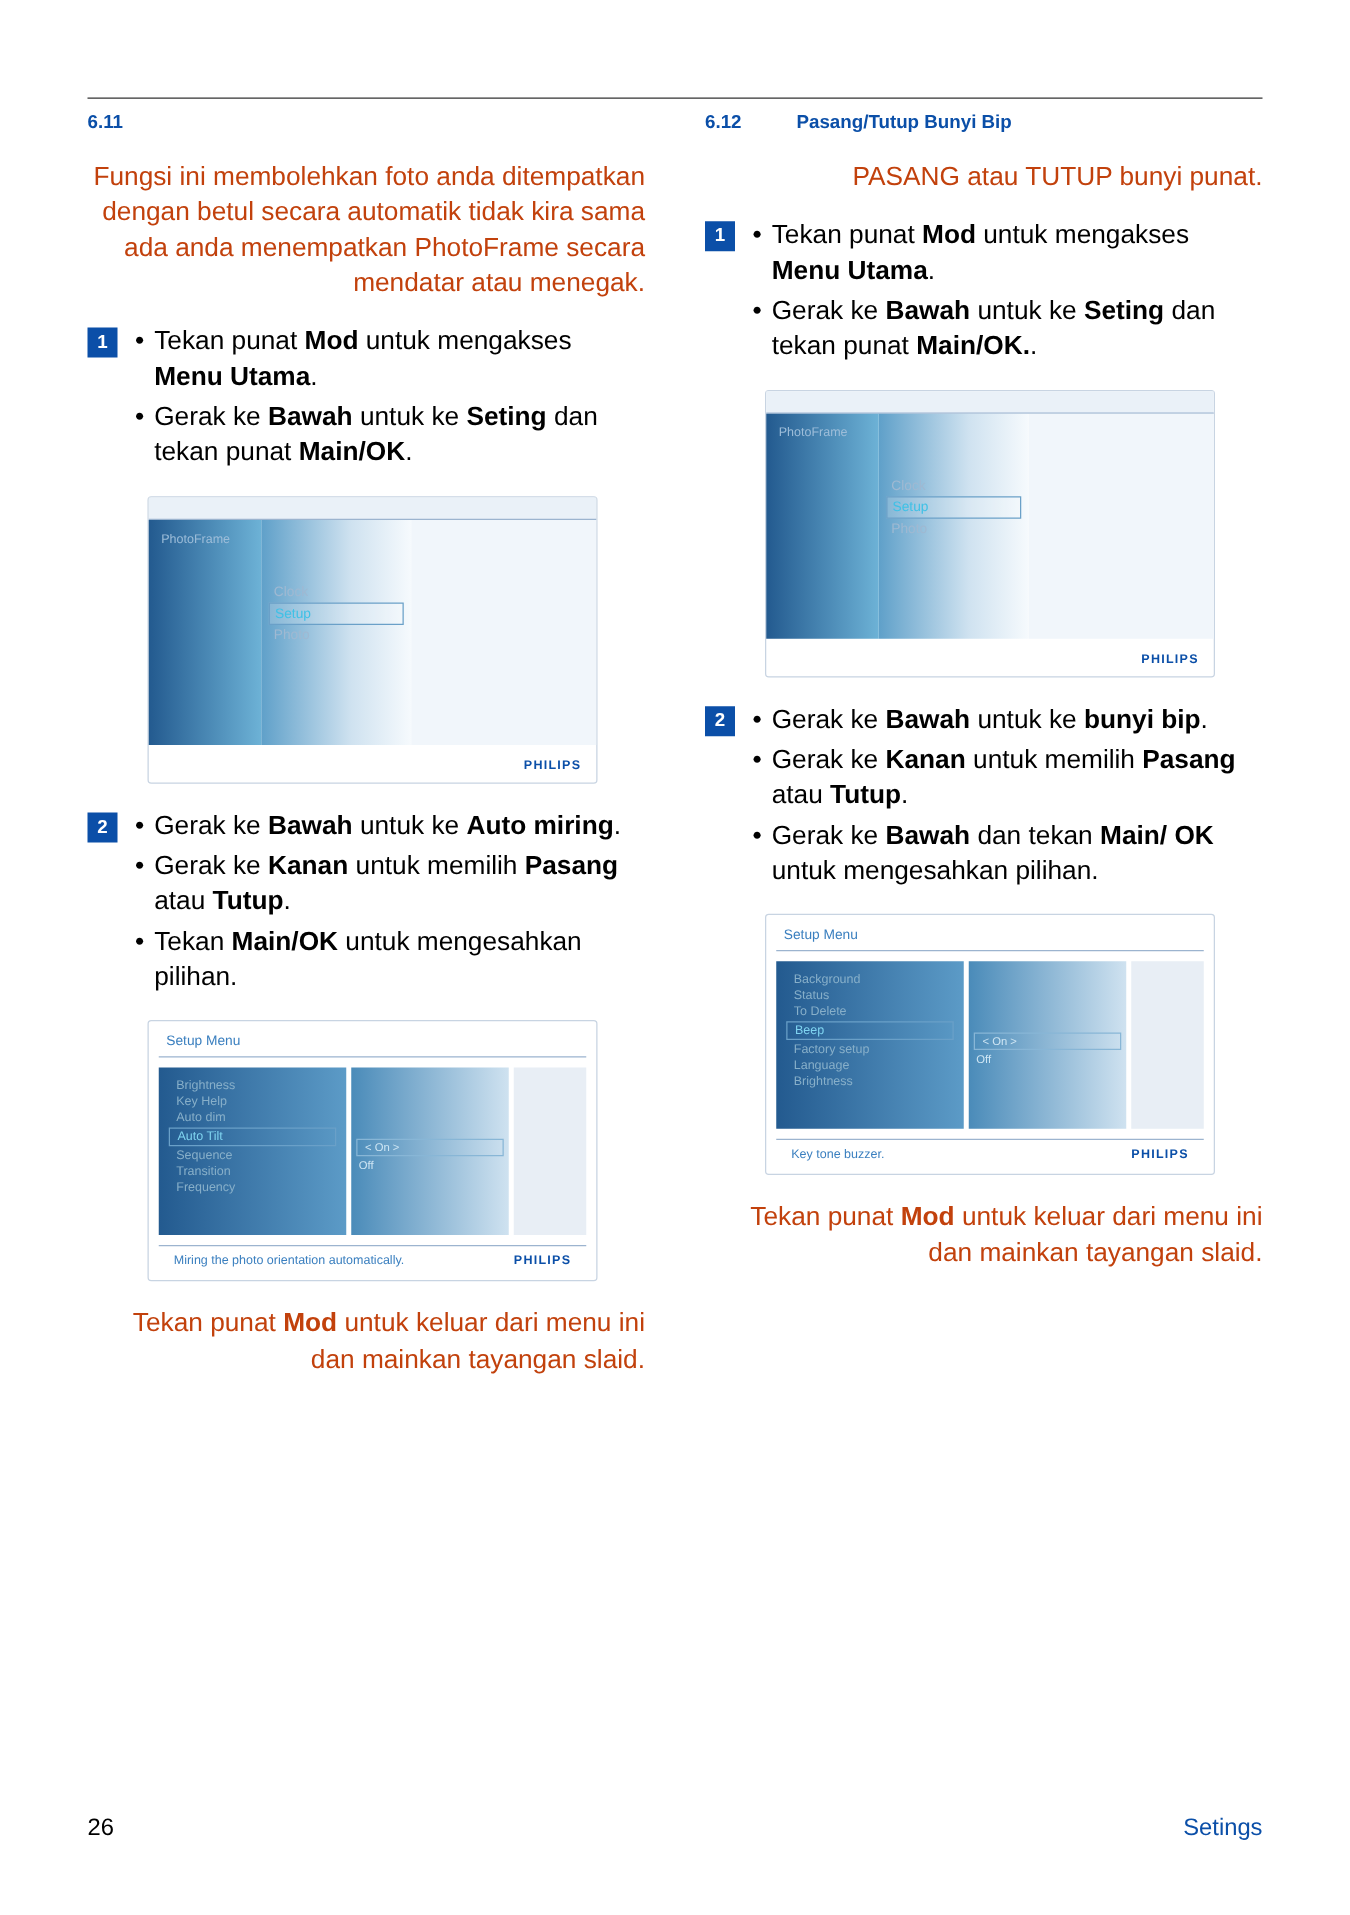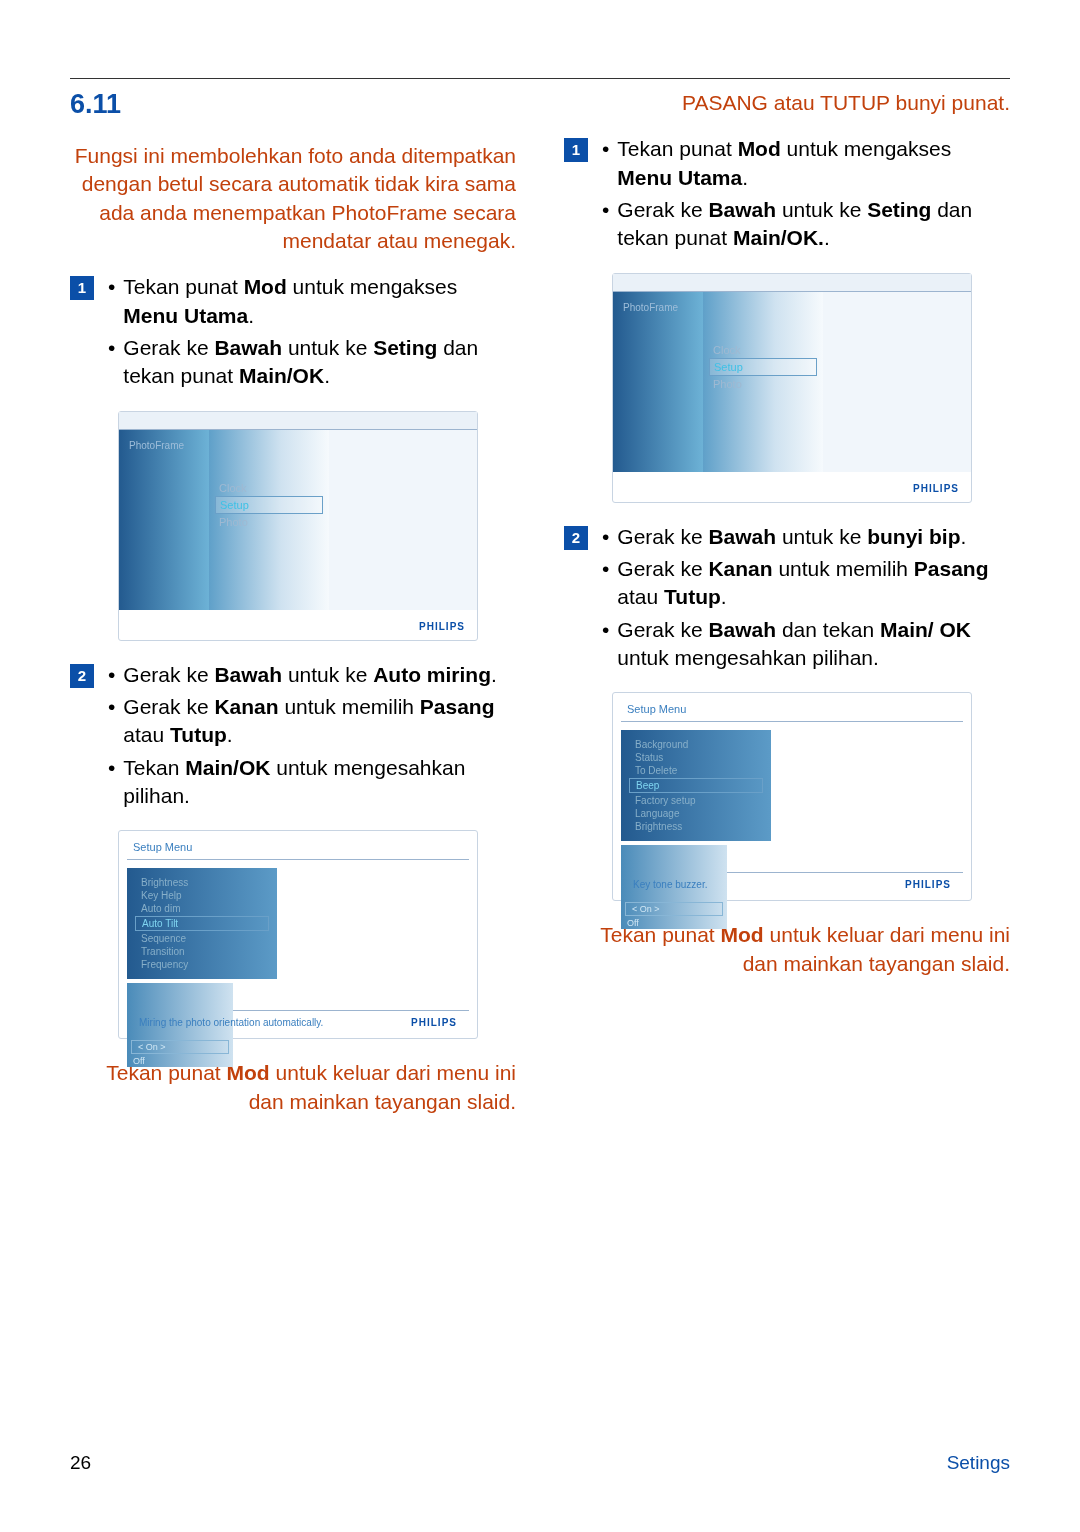--- a/index.html
+++ b/index.html
@@ -18,21 +18,21 @@
   .cols {
     display: flex;
     gap: 48px;
   }
   .col { flex: 1; }
   .sec-heading {
     display: flex;
     gap: 44px;
     color: #0b4fa8;
     font-weight: bold;
-    font-size: 27px;
+    font-size: 15px;
     margin-bottom: 22px;
   }
   .sec-heading .num { flex: 0 0 auto; }
   .sec-heading .title { flex: 1; }
   p.body {
     font-size: 21px;
     line-height: 1.35;
     color: #c2410c;
     margin-bottom: 18px;
     text-align: right;
@@ -138,29 +138,28 @@
   }
   .deviceB .rule {
     border-top: 1px solid #9cb4cf;
     margin: 0 8px;
   }
   .deviceB .inner {
     display: flex;
     height: 150px;
     padding: 8px;
     gap: 4px;
-    flex-direction: column;
   }
   .deviceB .panel-left {
     width: 150px;
     background: linear-gradient(90deg, #235a8f 0%, #5c9bc7 100%);
     padding: 8px 0px;
   }
   .deviceB .panel-mid {
-    width: 106px;
+    width: 126px;
     background: linear-gradient(90deg, #4a8bb9 0%, #cfe2f0 100%);
     padding-top: 56px;
   }
   .deviceB .panel-right {
     flex: 1;
     background: #e8eef5;
   }
   .deviceB .mi {
     color: #87afc9;
     font-size: 10px;
@@ -303,20 +302,24 @@
         <span class="philips">PHILIPS</span>
       </div>
     </div>
 
     <p class="body">
       <span>Tekan punat </span><b>Mod</b><span> untuk keluar dari menu ini dan mainkan tayangan slaid.</span>
     </p>
   </div>
 
   <div class="col">
+    <div class="sec-heading">
+      <span class="num">6.12</span>
+      <span class="title">Pasang/Tutup Bunyi Bip</span>
+    </div>
 
     <p class="body">PASANG atau TUTUP bunyi punat.</p>
 
     <div class="step" style="margin-top:0;">
       <div class="step-num">1</div>
       <div class="step-body">
         <div class="bullet">
           <span class="dot">•</span>
           <span class="txt">
             <span>Tekan punat </span><b>Mod</b><span> untuk mengakses </span><b>Menu Utama</b><span>.</span>

